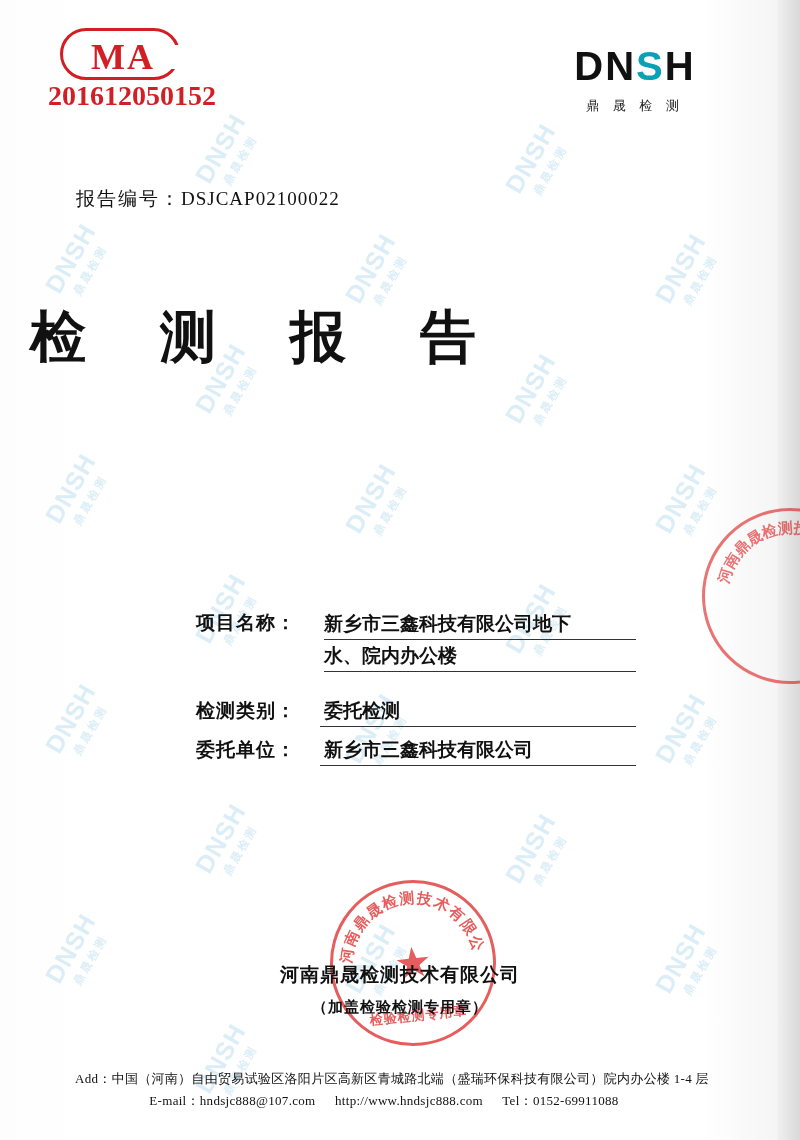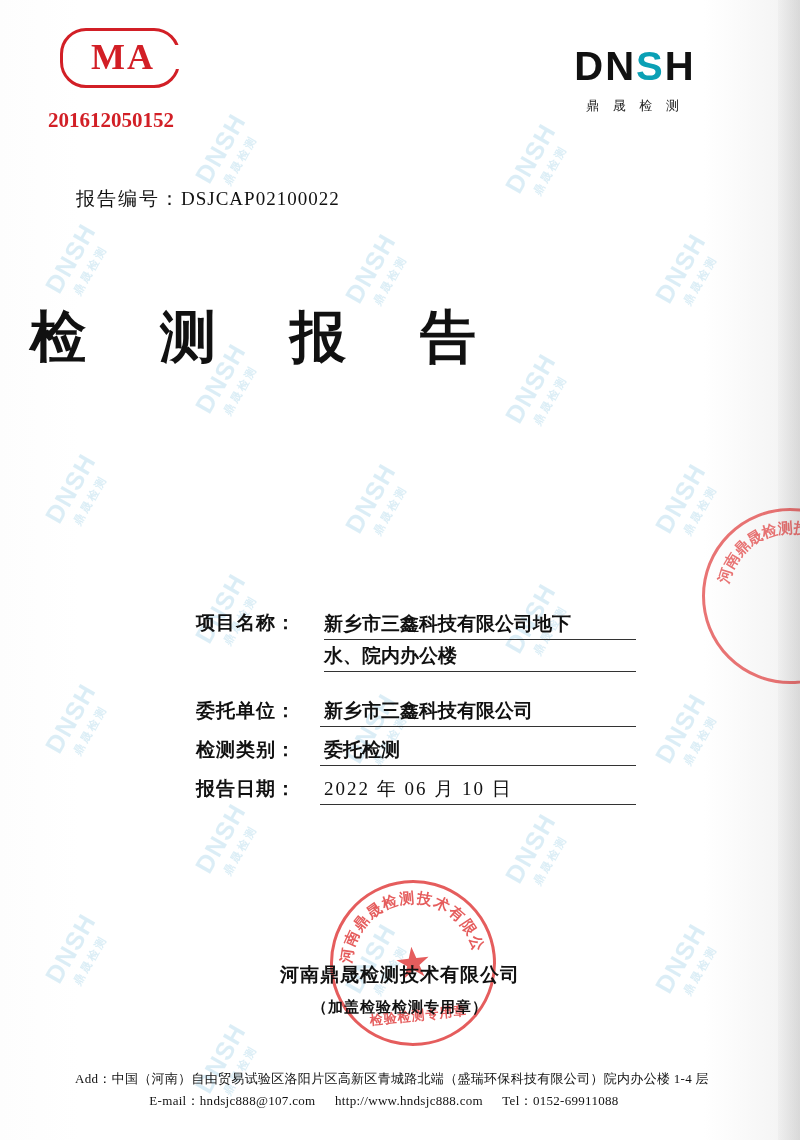--- a/index.html
+++ b/index.html
@@ -61,21 +61,21 @@
   
   .ma-block {
     position: absolute;
     left: 48px;
     top: 28px;
     width: 190px;
     color: #d21f26;
   }
   .ma-logo {
     width: 120px;
-    height: 60px;
+    height: 52px;
     border: 3px solid #d21f26;
     border-radius: 26px / 26px;
     position: relative;
     margin-left: 12px;
     box-sizing: border-box;
   }
   .ma-logo::after {
     content: "";
     position: absolute;
     right: -3px;
@@ -96,24 +96,24 @@
     justify-content: center;
     font-family: "Liberation Serif", serif;
     font-weight: bold;
     font-size: 36px;
     letter-spacing: 2px;
     color: #d21f26;
   }
   .ma-line {
     font-family: "Liberation Serif", serif;
     font-weight: bold;
-    font-size: 21px;
+    font-size: 28px;
     letter-spacing: 0px;
     color: #d21f26;
-    margin-top: 20px;
+    margin-top: 0;
     white-space: nowrap;
   }
   .ma-line.second { font-size: 20px; margin-top: 2px; }
 
   
   .dnsh {
     position: absolute;
     right: 70px;
     top: 44px;
     text-align: center;
@@ -369,33 +369,29 @@
 
     <div class="field-row">
       <div class="field-label">项目名称：</div>
       <div class="field-value two-line">
         <span class="underline-a">新乡市三鑫科技有限公司地下</span>
         <span class="underline-b">水、院内办公楼</span>
       </div>
     </div>
 
     <div class="field-row">
+      <div class="field-label">检测类别：</div>
+      <div class="field-value">委托检测</div>
+    </div>
+
+    <div class="field-row">
       <div class="field-label">委托单位：</div>
       <div class="field-value">新乡市三鑫科技有限公司</div>
     </div>
 
-    <div class="field-row">
-      <div class="field-label">检测类别：</div>
-      <div class="field-value">委托检测</div>
-    </div>
-
-    <div class="field-row">
-      <div class="field-label">报告日期：</div>
-      <div class="field-value date">2022 年 06 月 10 日</div>
-    </div>
 
   </div>
 
   <div class="stamp-edge">
     <svg width="170" height="170" viewBox="0 0 170 170" aria-hidden="true">
       <defs>
         <path id="edgeArc" d="M 22,85 A 63,63 0 0 1 148,85"></path>
       </defs>
       <text>
         <textPath href="#edgeArc" startOffset="6%">河南鼎晟检测技术有限公司</textPath>

